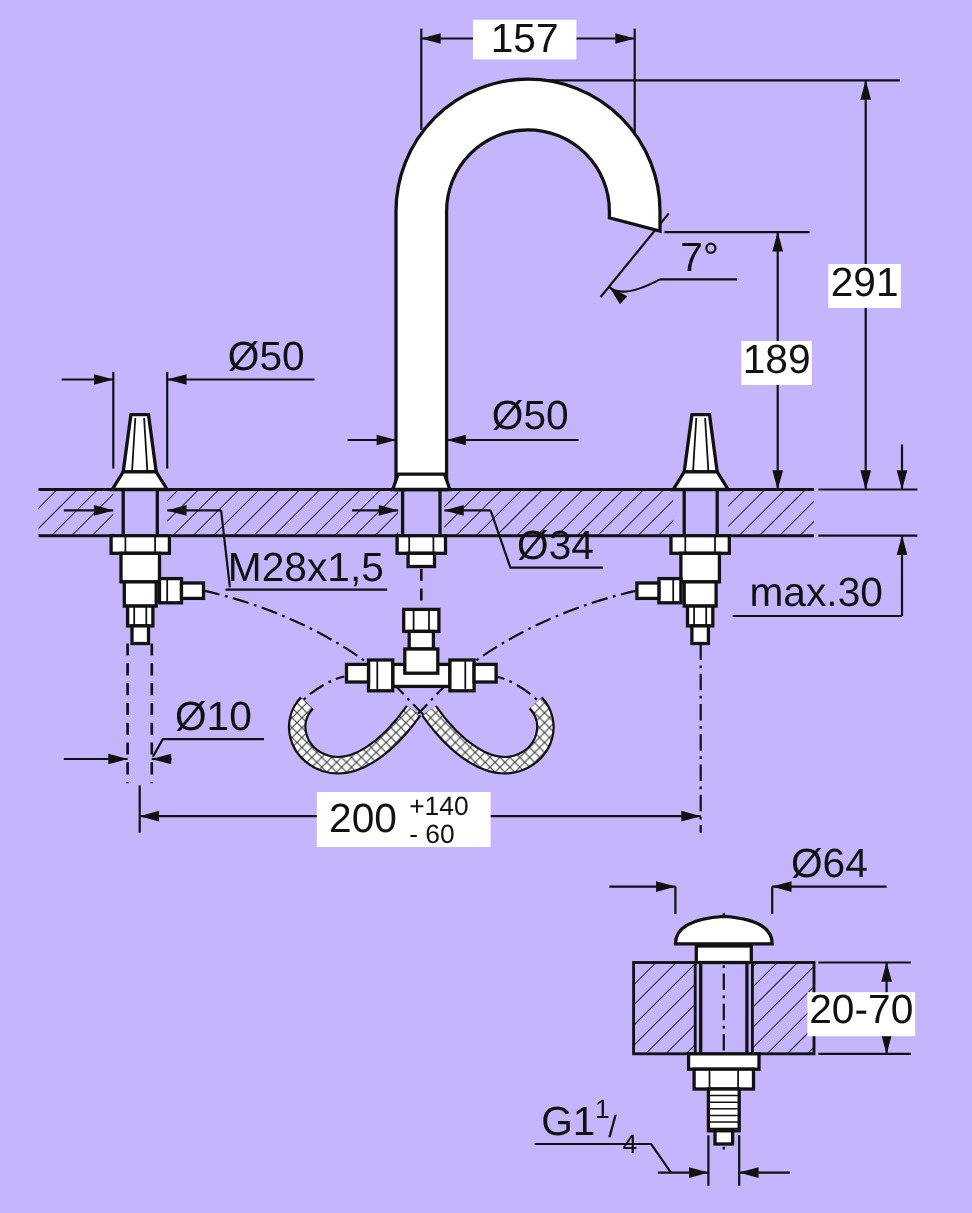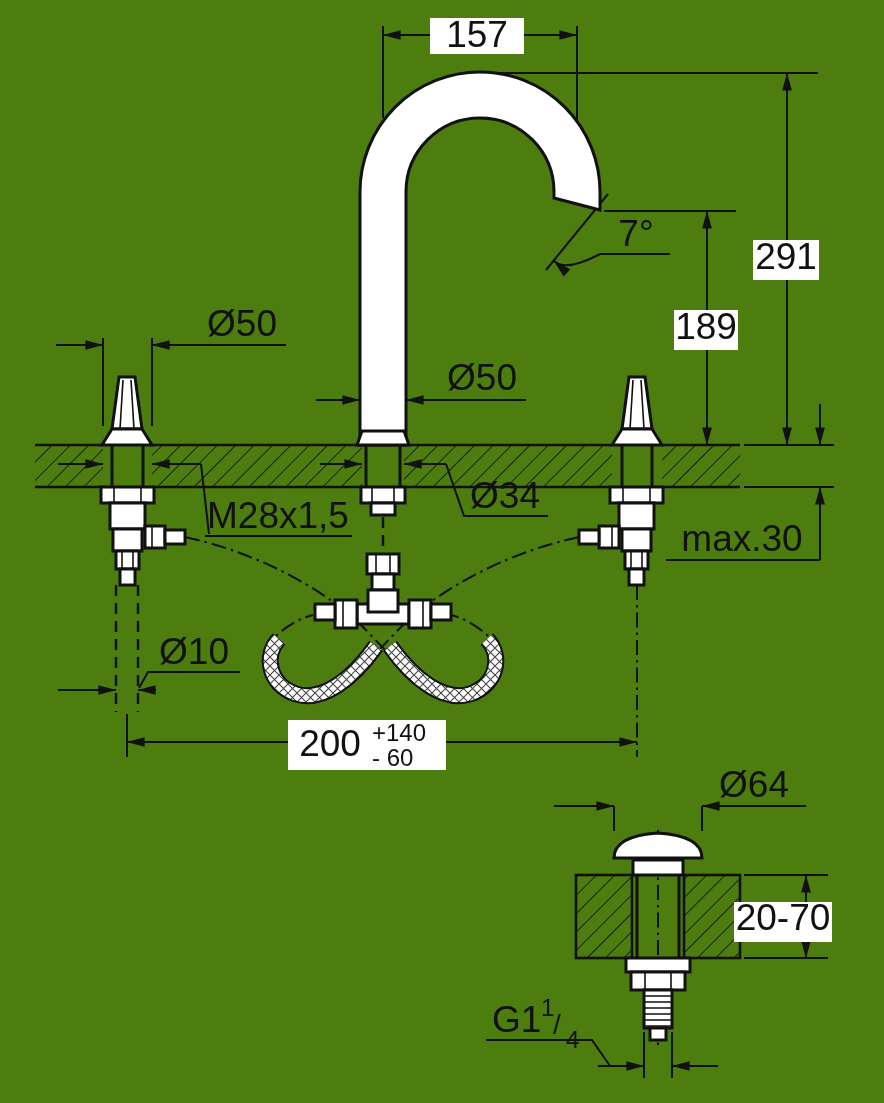--- a/index.html
+++ b/index.html
@@ -1,16 +1,16 @@
 <!DOCTYPE html>
 <html><head>
 <meta charset="utf-8">
 <style>
   html,body{margin:0;padding:0;background:#ffffff;}
-  .stage{width:884px;height:1103px;background:#4d7c0f;position:relative;overflow:hidden;}
+  .stage{width:884px;height:1103px;background:#c4b5fd;position:relative;overflow:hidden;}
   svg{display:block;}
   text{font-family:"Liberation Sans","DejaVu Sans",sans-serif;fill:#111;}
   .t37{font-size:37px;}
   .t24{font-size:24px;}
   .t28{font-size:28px;}
   .d{stroke:#111;stroke-width:2;fill:none;}           
   .o{stroke:#111;stroke-width:3;fill:#fff;}           
   .ol{stroke:#111;stroke-width:3;fill:none;}          
   .b{stroke:#111;stroke-width:2.6;fill:none;}         
   .f{stroke:#111;stroke-width:1.6;fill:none;}         

